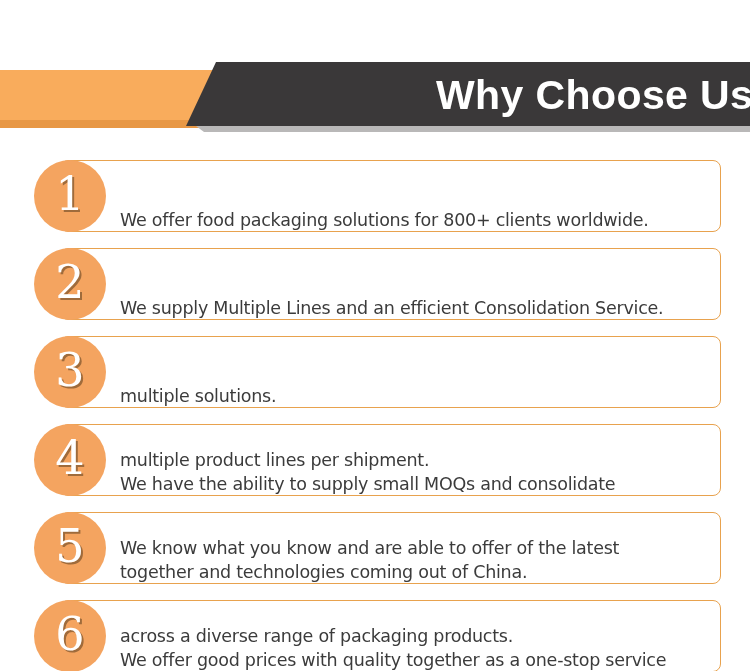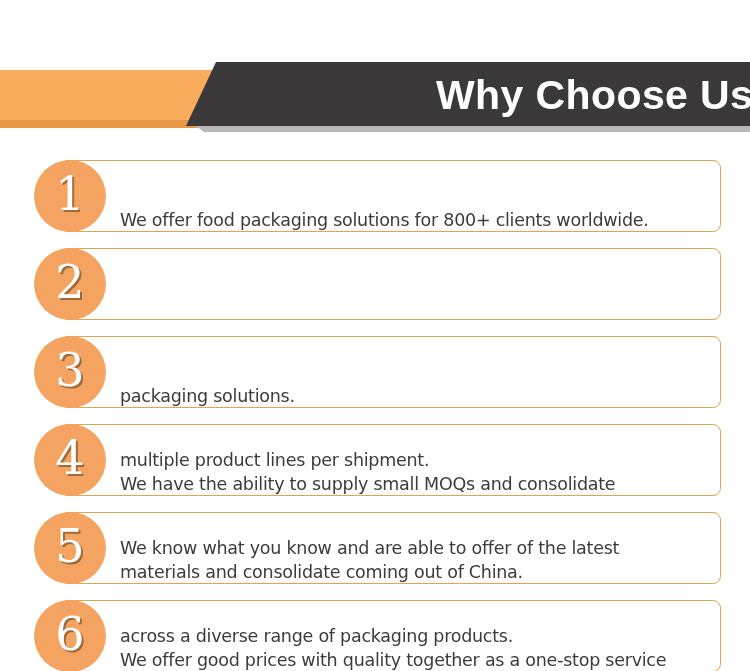--- a/index.html
+++ b/index.html
@@ -152,48 +152,51 @@
       <div class="item-box"></div>
       <div class="item-text">
         <span class="ln">We offer food packaging solutions for 800+ clients worldwide.</span>
       </div>
       <div class="badge">
         <span class="badge-num">1</span>
       </div>
     </div>
     <div class="item">
       <div class="item-box"></div>
+      <div class="item-text">
+        <span class="ln">We supply Multiple Lines and an efficient Consolidation Service.</span>
+      </div>
       <div class="badge">
         <span class="badge-num">2</span>
       </div>
     </div>
     <div class="item">
       <div class="item-box"></div>
       <div class="item-text">
-        <span class="ln">packaging solutions.</span>
+        <span class="ln">multiple solutions.</span>
       </div>
       <div class="badge">
         <span class="badge-num">3</span>
       </div>
     </div>
     <div class="item">
       <div class="item-box"></div>
       <div class="item-text">
         <span class="ln">multiple product lines per shipment.</span>
         <span class="ln">We have the ability to supply small MOQs and consolidate</span>
       </div>
       <div class="badge">
         <span class="badge-num">4</span>
       </div>
     </div>
     <div class="item">
       <div class="item-box"></div>
       <div class="item-text">
         <span class="ln">We know what you know and are able to offer of the latest</span>
-        <span class="ln">materials and consolidate coming out of China.</span>
+        <span class="ln">together and technologies coming out of China.</span>
       </div>
       <div class="badge">
         <span class="badge-num">5</span>
       </div>
     </div>
     <div class="item">
       <div class="item-box"></div>
       <div class="item-text">
         <span class="ln">across a diverse range of packaging products.</span>
         <span class="ln">We offer good prices with quality together as a one-stop service</span>

